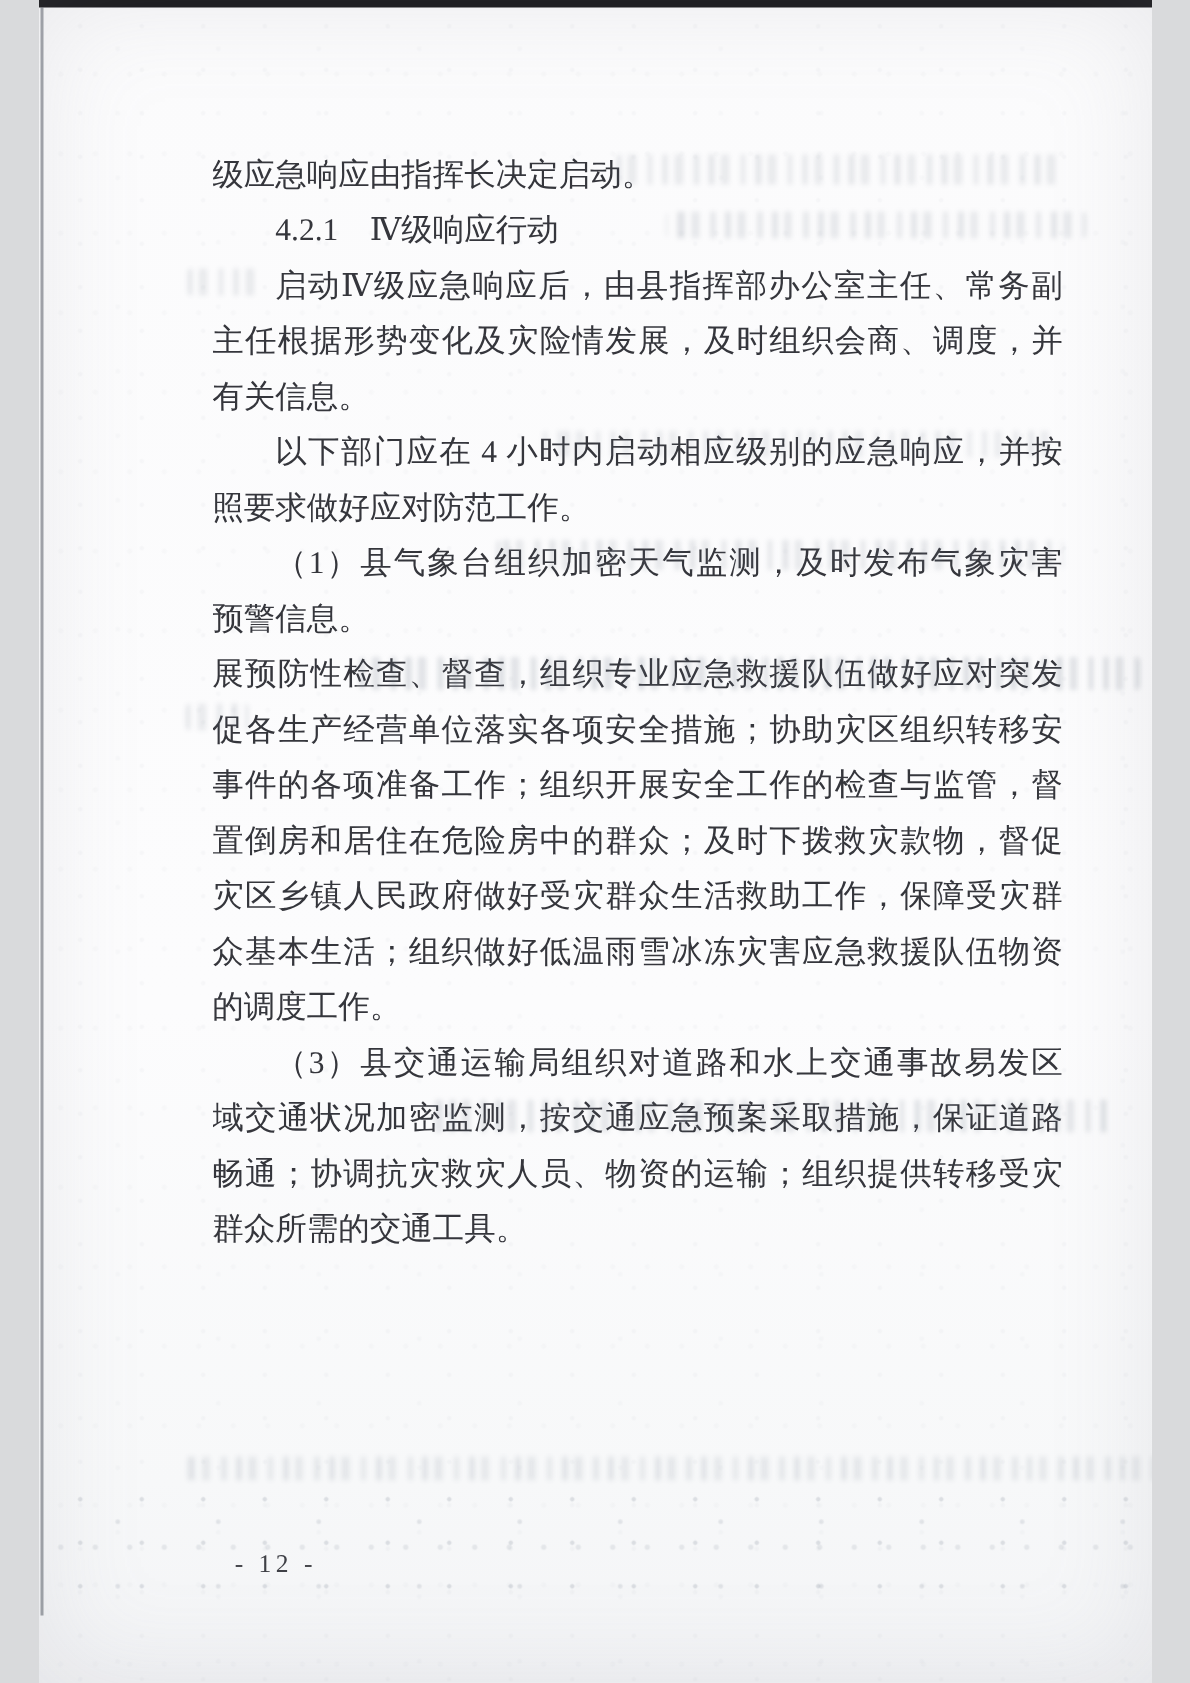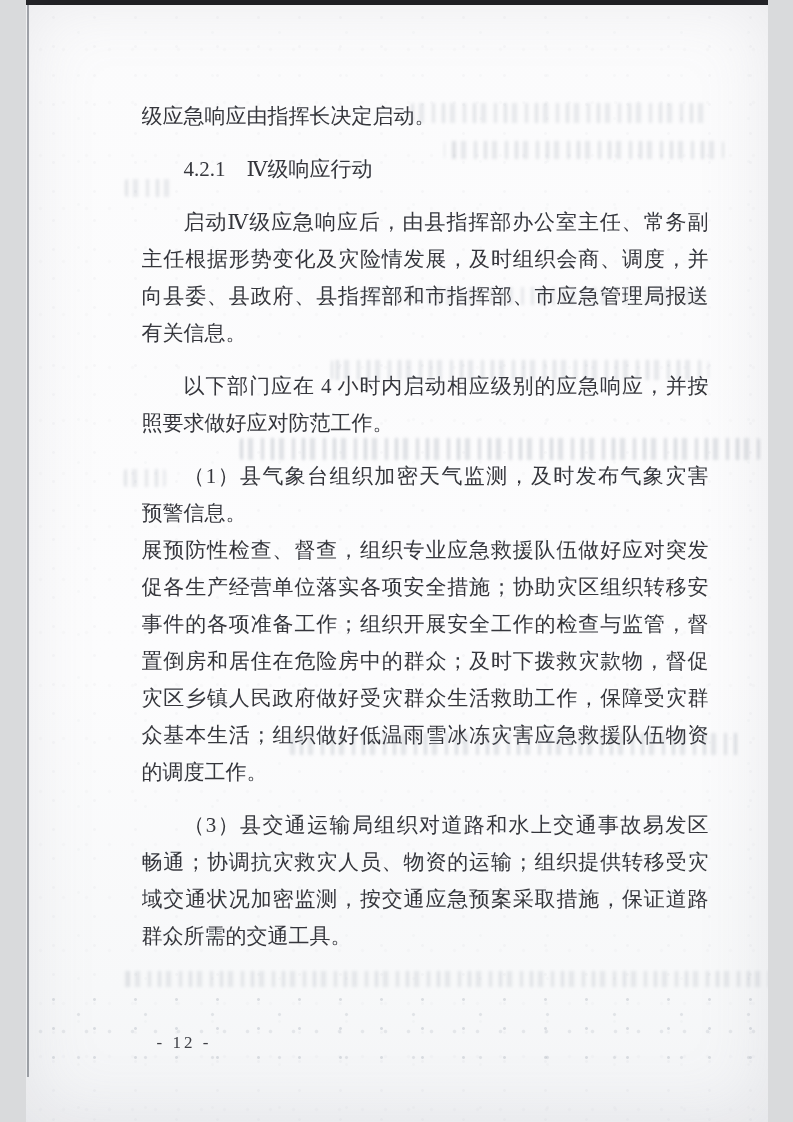--- a/index.html
+++ b/index.html
@@ -19,21 +19,21 @@
     position:absolute;left:116px;top:98px;width:567px;
     font-size:21px;line-height:37px;color:#35363c;
   }
   .paragraph{margin:0;}
   .line{
     height:37px;overflow:hidden;white-space:nowrap;
     text-align:justify;text-align-last:justify;
     text-justify:inter-character;
   }
   .line.no-just{text-align-last:left;}
-  .line.indent{text-indent:42px;margin-top:16px;}
+  .line.indent{text-indent:42px;}
   .page-number{
     position:absolute;left:131px;top:1033px;
     font-size:17px;letter-spacing:3px;color:#3f4046;
   }
   
   .ghost{
     position:absolute;border-radius:3px;pointer-events:none;
     background-image:repeating-linear-gradient(90deg,
       rgba(110,120,135,.42) 0 3px, transparent 3px 8px,
       rgba(110,120,135,.30) 8px 13px, transparent 13px 21px,
@@ -66,21 +66,20 @@
   <div class="text-block">
       <div class="paragraph">
         <div class="line no-just">级应急响应由指挥长决定启动。</div>
       </div>
       <div class="paragraph">
         <div class="line no-just indent">4.2.1　Ⅳ级响应行动</div>
       </div>
       <div class="paragraph">
         <div class="line indent">启动Ⅳ级应急响应后，由县指挥部办公室主任、常务副</div>
         <div class="line">主任根据形势变化及灾险情发展，及时组织会商、调度，并</div>
-        <div class="line">向县委、县政府、县指挥部和市指挥部、市应急管理局报送</div>
         <div class="line no-just">有关信息。</div>
       </div>
       <div class="paragraph">
         <div class="line indent">以下部门应在 4 小时内启动相应级别的应急响应，并按</div>
         <div class="line no-just">照要求做好应对防范工作。</div>
       </div>
       <div class="paragraph">
         <div class="line indent">（1）县气象台组织加密天气监测，及时发布气象灾害</div>
         <div class="line no-just">预警信息。</div>
       </div>
@@ -88,22 +87,22 @@
         <div class="line">展预防性检查、督查，组织专业应急救援队伍做好应对突发</div>
         <div class="line">促各生产经营单位落实各项安全措施；协助灾区组织转移安</div>
         <div class="line">事件的各项准备工作；组织开展安全工作的检查与监管，督</div>
         <div class="line">置倒房和居住在危险房中的群众；及时下拨救灾款物，督促</div>
         <div class="line">灾区乡镇人民政府做好受灾群众生活救助工作，保障受灾群</div>
         <div class="line">众基本生活；组织做好低温雨雪冰冻灾害应急救援队伍物资</div>
         <div class="line no-just">的调度工作。</div>
       </div>
       <div class="paragraph">
         <div class="line indent">（3）县交通运输局组织对道路和水上交通事故易发区</div>
+        <div class="line">域交通状况加密监测，按交通应急预案采取措施，保证道路</div>
         <div class="line">畅通；协调抗灾救灾人员、物资的运输；组织提供转移受灾</div>
-        <div class="line">域交通状况加密监测，按交通应急预案采取措施，保证道路</div>
         <div class="line no-just">群众所需的交通工具。</div>
       </div>
     </div>
 
   <div class="ghost" style="left:385px;top:103px;width:298px;height:20px;opacity:.45;"></div>
   <div class="ghost" style="left:418px;top:141px;width:280px;height:18px;opacity:.5;background-position:9px 0;"></div>
   <div class="ghost" style="left:99px;top:179px;width:46px;height:18px;opacity:.45;"></div>
   <div class="ghost" style="left:336px;top:287px;width:345px;height:18px;opacity:.4;background-position:14px 0;"></div>
   <div class="ghost" style="left:305px;top:360px;width:378px;height:20px;opacity:.5;background-position:5px 0;"></div>
   <div class="ghost" style="left:214px;top:438px;width:520px;height:22px;opacity:.65;"></div>

